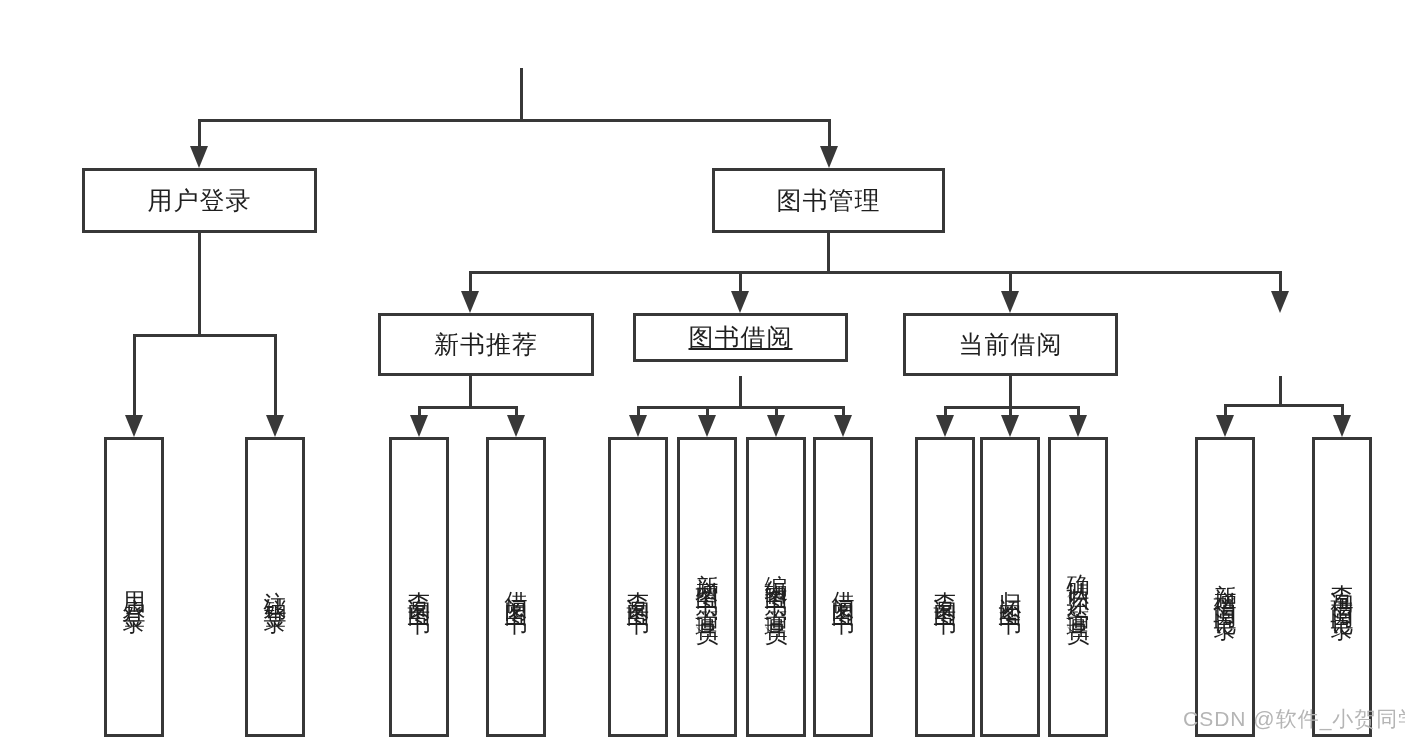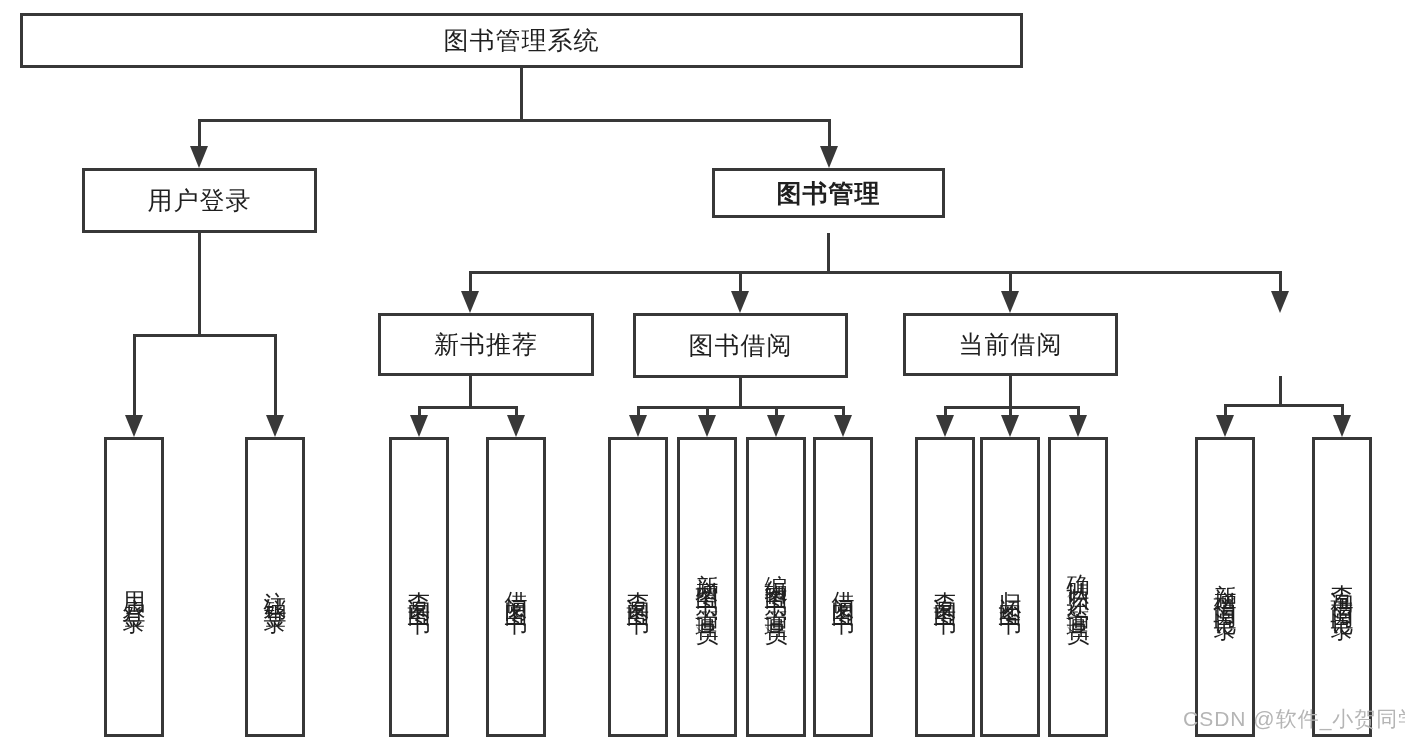--- a/index.html
+++ b/index.html
@@ -43,27 +43,26 @@
     letter-spacing:1px;
     white-space:nowrap;
     z-index:10;
   }
 </style>
 </head>
 <body>
 
 <div class="canvas">
 
-  <div class="node node-h" style="left:20px;top:13px;width:1003px;height:55px;">图书管理系统</div>
 
   <div class="node node-h" style="left:82px;top:168px;width:235px;height:65px;">用户登录</div>
-  <div class="node node-h" style="left:712px;top:168px;width:233px;height:50px;font-weight:bold;">图书管理</div>
+  <div class="node node-h" style="left:712px;top:168px;width:233px;height:65px;">图书管理</div>
 
   <div class="node node-h" style="left:362px;top:313px;width:216px;height:63px;margin-left:16px;">新书推荐</div>
-  <div class="node node-h" style="left:633px;top:313px;width:215px;height:65px;">图书借阅</div>
+  <div class="node node-h" style="left:633px;top:313px;width:215px;height:49px;text-decoration:underline;">图书借阅</div>
   <div class="node node-h" style="left:903px;top:313px;width:215px;height:63px;">当前借阅</div>
 
   <div class="node node-v" style="left:104px;top:437px;width:60px;height:300px;">用户登录</div>
   <div class="node node-v" style="left:245px;top:437px;width:60px;height:300px;">注销登录</div>
 
   <div class="node node-v" style="left:389px;top:437px;width:60px;height:300px;">查询图书</div>
   <div class="node node-v" style="left:486px;top:437px;width:60px;height:300px;">借阅图书</div>
 
   <div class="node node-v" style="left:608px;top:437px;width:60px;height:300px;">查询图书</div>
   <div class="node node-v" style="left:677px;top:437px;width:60px;height:300px;">新增图书（管理员）</div>

